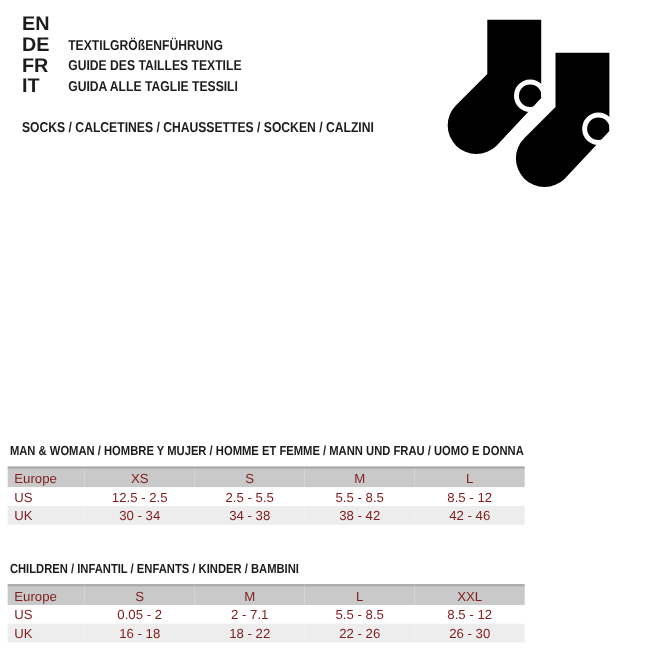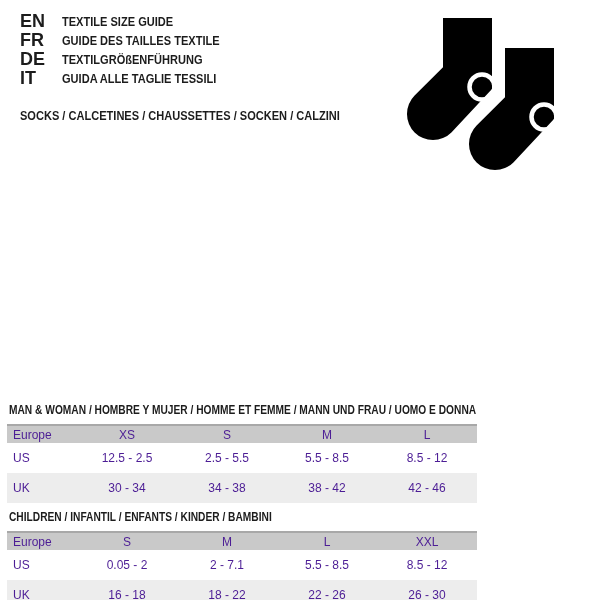--- a/index.html
+++ b/index.html
@@ -31,47 +31,46 @@
   
   .size-table-block { position: absolute; left: 7px; width: 470px; }
   .tbl-title {
     font-size: 12px; font-weight: bold; line-height: 14px;
     padding-left: 2px; color: #1c1c1c;
   }
   table.size-table {
     border-collapse: collapse; table-layout: fixed;
     width: 470px; margin-top: 7px;
     border-top: 2px solid #a8a8a8;
-    font-size: 12px; color: #4c1d95;
+    font-size: 12px; color: #7f1d1d;
   }
   table.size-table th, table.size-table td {
     font-weight: normal; text-align: center; padding: 0;
-    height: 30px; vertical-align: middle;
+    height: 17px; vertical-align: middle;
   }
   table.size-table th { height: 17px; }
   table.size-table .lbl { text-align: left; padding-left: 6px; }
   tr.hdr  { background: #c9c9c9; }
   tr.r-us { background: #ffffff; }
   tr.r-uk { background: #ededed; }
 </style>
 </head>
 <body>
 
 <div class="lang-block">
   <div class="lang-row">
     <span class="lang-code">EN</span>
-    <span class="lang-label"><span class="cond">TEXTILE SIZE GUIDE</span></span>
+  </div>
+  <div class="lang-row">
+    <span class="lang-code">DE</span>
+    <span class="lang-label"><span class="cond">TEXTILGRÖßENFÜHRUNG</span></span>
   </div>
   <div class="lang-row">
     <span class="lang-code">FR</span>
     <span class="lang-label"><span class="cond">GUIDE DES TAILLES TEXTILE</span></span>
-  </div>
-  <div class="lang-row">
-    <span class="lang-code">DE</span>
-    <span class="lang-label"><span class="cond">TEXTILGRÖßENFÜHRUNG</span></span>
   </div>
   <div class="lang-row">
     <span class="lang-code">IT</span>
     <span class="lang-label"><span class="cond">GUIDA ALLE TAGLIE TESSILI</span></span>
   </div>
 </div>
 
 <div class="product-line">
   <span class="cond">SOCKS / CALCETINES / CHAUSSETTES / SOCKEN / CALZINI</span>
 </div>

